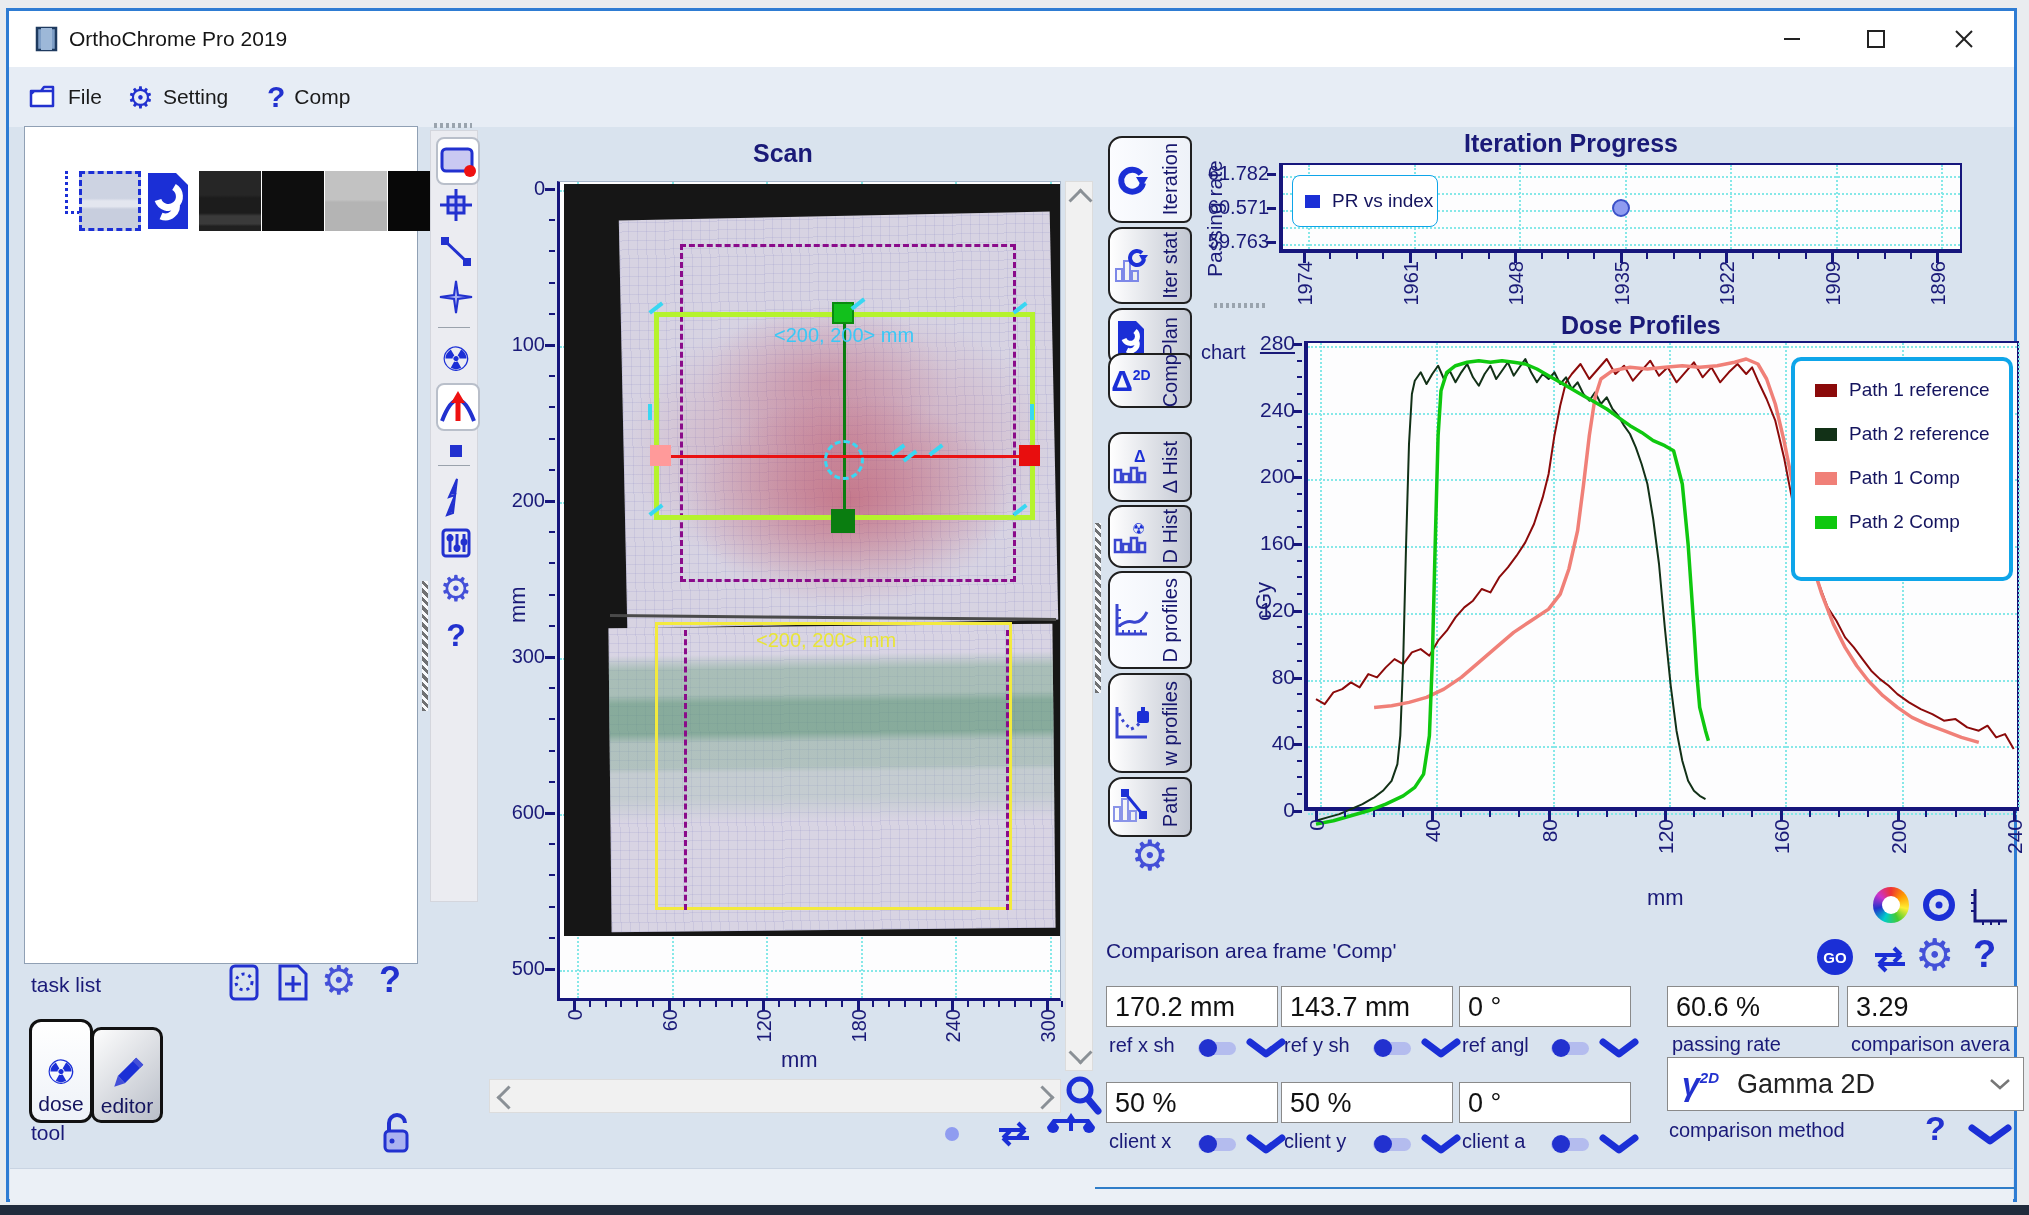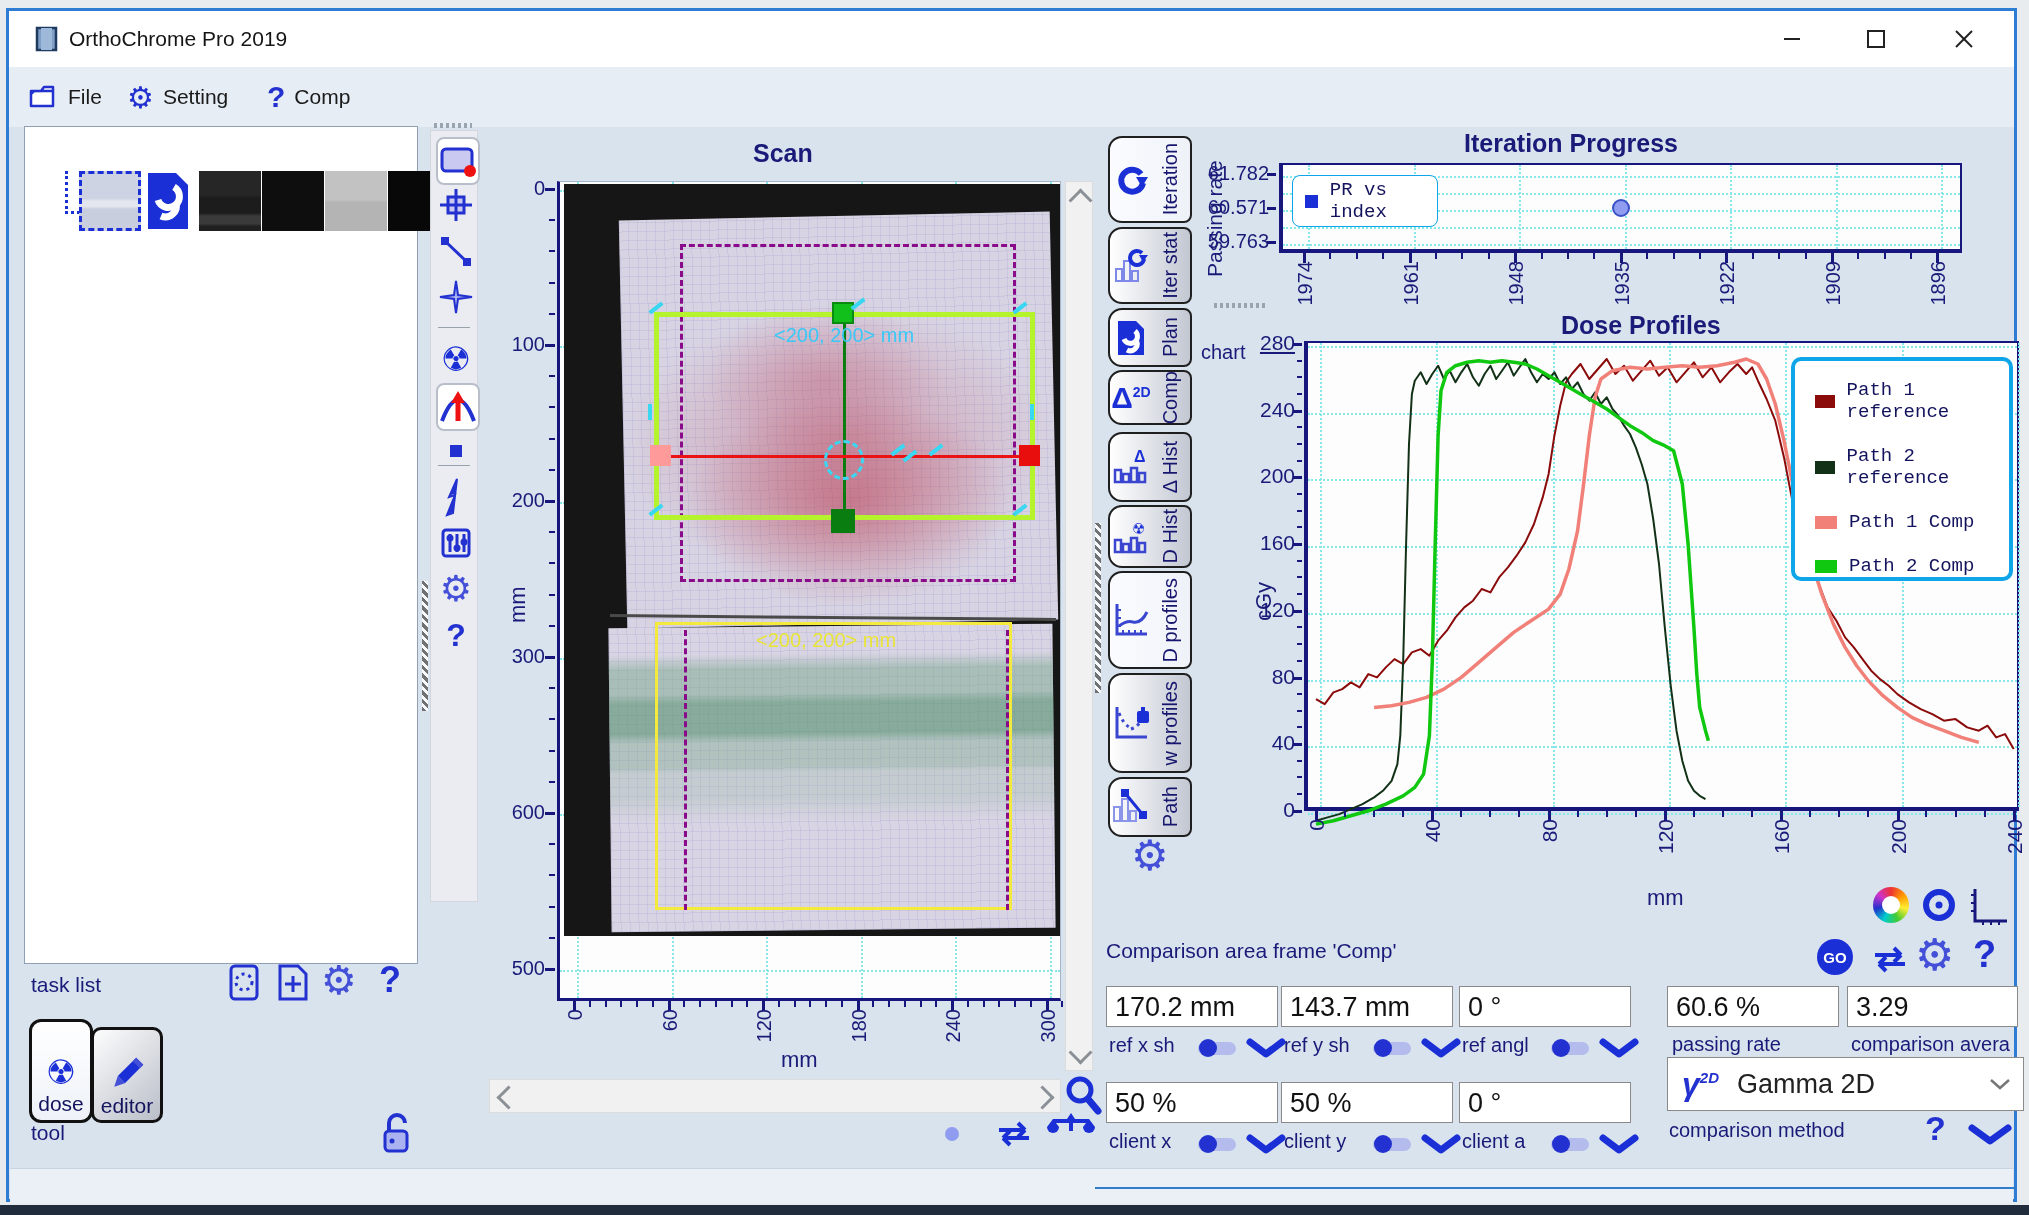--- a/index.html
+++ b/index.html
@@ -23,21 +23,21 @@
   .tool-cell{position:absolute;left:427px;width:40px;display:flex;align-items:center;justify-content:center;}
   .uni{font-family:"DejaVu Sans",sans-serif;}
   .side-tab{position:absolute;left:1099px;width:84px;border:2.5px solid #1f1f1f;border-radius:14px 8px 8px 14px;box-sizing:border-box;display:flex;align-items:center;}
   .side-tab .ticon{width:42px;display:flex;align-items:center;justify-content:center;}
   .side-tab .tlabel{writing-mode:vertical-rl;transform:rotate(180deg);font-size:20px;color:#16166e;line-height:36px;}
   .input-box{position:absolute;height:41px;background:#fff;border:1.5px solid #8a8a8a;box-sizing:border-box;font-size:27px;color:#111;padding:2px 0 0 8px;font-family:"Liberation Sans",sans-serif;}
   .fld-label{position:absolute;font-size:20px;color:#1a1a78;}
   .slider-pill{position:absolute;width:38px;height:13px;border-radius:7px;background:#b4bcee;}
   .slider-pill .knob{position:absolute;left:1px;top:-3px;width:18px;height:18px;border-radius:50%;background:#2231cf;}
   .chev{position:absolute;}
-  .legend-box{position:absolute;background:#fff;border:4px solid #0ea5e9;border-radius:10px;box-sizing:border-box;font-family:Liberation Mono, monospace;}
+  .legend-box{position:absolute;background:#fff;border:4px solid #0ea5e9;border-radius:10px;box-sizing:border-box;}
   .legend-row{display:flex;align-items:center;gap:12px;}
   .legend-row .sw{width:22px;height:13px;}
   .legend-row .lt{font-size:19px;color:#14145e;}
   .scrollbar{position:absolute;background:#f1f1f1;border:1px solid #dcdcdc;box-sizing:border-box;}
   .sb-ar{position:absolute;width:14px;height:14px;border:solid #8a9096;border-width:0 3px 3px 0;}
   .checker{position:absolute;background:repeating-linear-gradient(45deg,#555 0 3px,#fff 3px 6px);opacity:.8;}
   .gripdots{position:absolute;background:repeating-linear-gradient(90deg,#9aa4ae 0 3px,transparent 3px 6px);height:5px;}
   .statusbar{position:absolute;left:1px;background:#ebf0f6;border-top:1px solid #c9d4e2;}
 </style>
 </head>
@@ -319,21 +319,21 @@
         </div>
         <div class="side-tab" style="top:297px;height:59px;background:linear-gradient(90deg,#ffffff,#c2c7d2);">
           <span class="ticon">
             <svg width="34" height="38">
               <path d="M4 2 h18 l8 8 v26 h-26 z" fill="#1b2fd6"></path>
               <path d="M21 12 a7 7 0 1 1 -11 8 m3 11 a7 7 0 0 0 10 -8" fill="none" stroke="#fff" stroke-width="5"></path>
             </svg>
           </span>
           <span class="tlabel">Plan</span>
         </div>
-        <div class="side-tab" style="top:359px;height:55px;background:linear-gradient(90deg,#ffffff,#c2c7d2);">
+        <div class="side-tab" style="top:342px;height:55px;background:linear-gradient(90deg,#ffffff,#c2c7d2);">
           <span class="ticon">
             <span style="font-size:30px;font-weight:bold;color:#1b2fd6;">Δ<sup style="font-size:14px;">2D</sup></span>
           </span>
           <span class="tlabel">Comp</span>
         </div>
         <div class="side-tab" style="top:421px;height:70px;background:linear-gradient(90deg,#ffffff,#c2c7d2);">
           <span class="ticon">
             <svg width="38" height="38">
               <rect x="3" y="22" width="6" height="12" fill="none" stroke="#3a46d0" stroke-width="2.5"></rect>
               <rect x="11" y="26" width="6" height="8" fill="none" stroke="#3a46d0" stroke-width="2.5"></rect>

